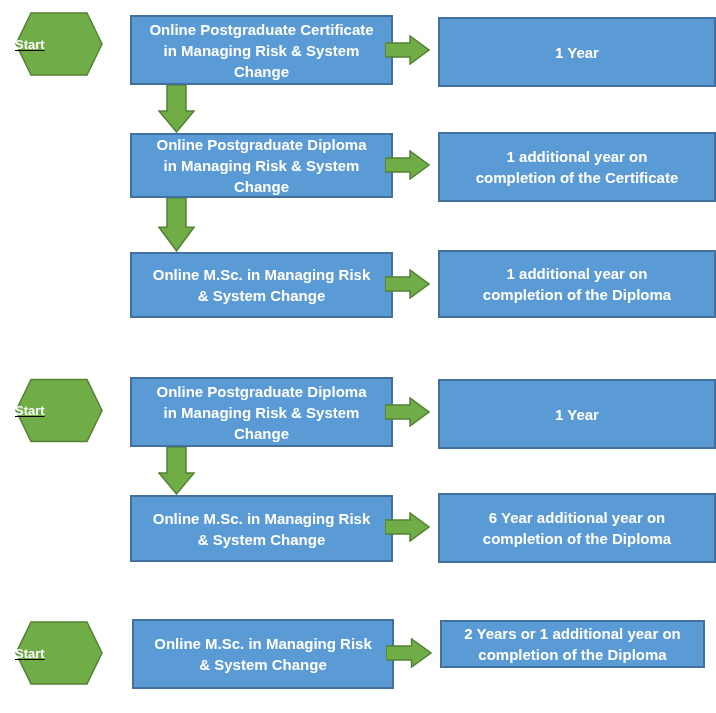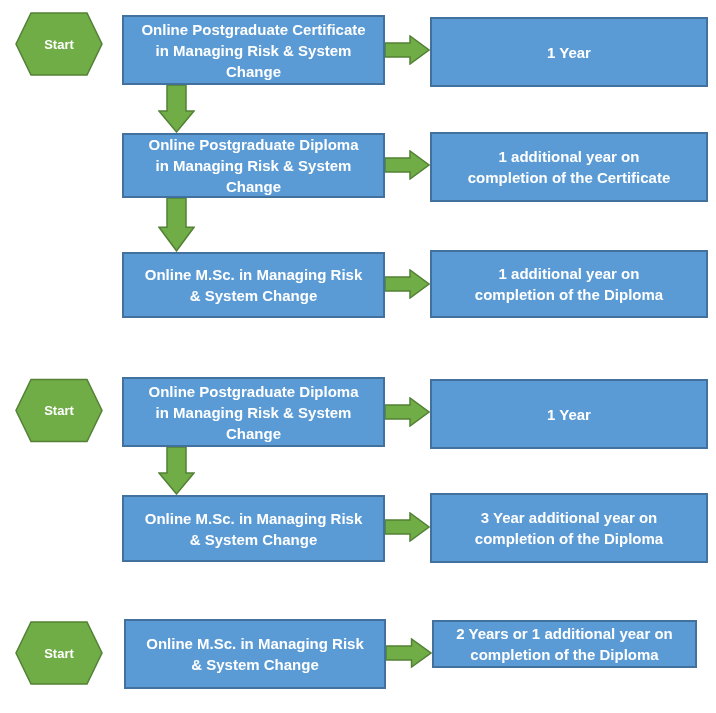--- a/index.html
+++ b/index.html
@@ -24,22 +24,23 @@
     background:var(--box-fill);
     border:2px solid var(--box-border);
     color:var(--text-color);
     font-weight:bold;
     font-size:15px;
     line-height:21px;
     display:flex;align-items:center;justify-content:center;
     text-align:center;
     white-space:pre-line;
     padding:2px 12px;
+    margin-left:8px;
   }
-  .hex-wrap{display:flex;align-items:center;justify-content:center;}
+  .hex-wrap{display:flex;align-items:center;text-decoration:underline;}
   .hex-wrap svg{position:absolute;left:0;top:0;width:100%;height:100%;}
   .hex-label{
     position:relative;z-index:1;
     color:var(--text-color);font-weight:bold;font-size:13px;
   }
   .arrow svg{display:block;width:100%;height:100%;}
 </style>
 </head>
 <body>
 
@@ -118,21 +119,21 @@
       </svg>
   </div>
 
   <div class="abs bluebox" style="left:122px;top:495px;width:263px;height:67px;">Online M.Sc. in Managing Risk
 &amp; System Change</div>
   <div class="abs arrow" style="left:385px;top:512px;width:45px;height:30px;">
     <svg viewBox="0 0 45 30" preserveAspectRatio="none">
         <polygon points="0,8 25,8 25,1 44,15 25,29 25,22 0,22" style="fill:var(--green-fill);stroke:var(--green-border);stroke-width:1.5"></polygon>
       </svg>
   </div>
-  <div class="abs bluebox" style="left:430px;top:493px;width:278px;height:70px;">3 Year additional year on
+  <div class="abs bluebox" style="left:430px;top:493px;width:278px;height:70px;">6 Year additional year on
 completion of the Diploma</div>
 
   <div class="abs hex-wrap" style="left:15px;top:620px;width:88px;height:66px;">
     <svg viewBox="0 0 88 64">
       <polygon points="16,1 72,1 87,32 72,63 16,63 1,32" style="fill:var(--green-fill);stroke:var(--green-border);stroke-width:1.5"></polygon>
     </svg>
     <span class="hex-label">Start</span>
   </div>
 
   <div class="abs bluebox" style="left:124px;top:619px;width:262px;height:70px;">Online M.Sc. in Managing Risk

